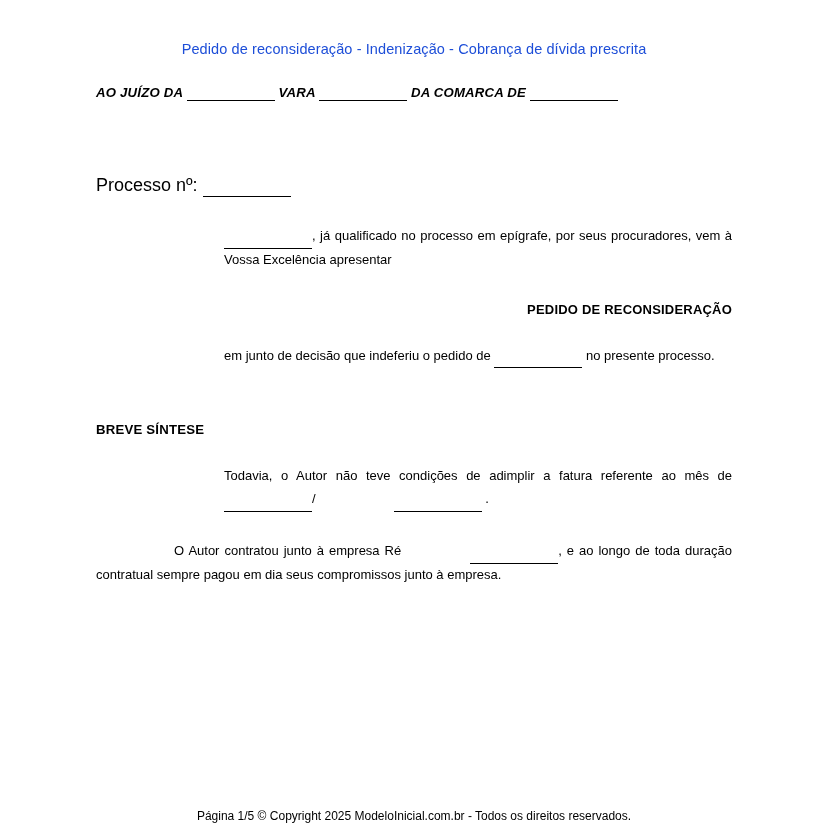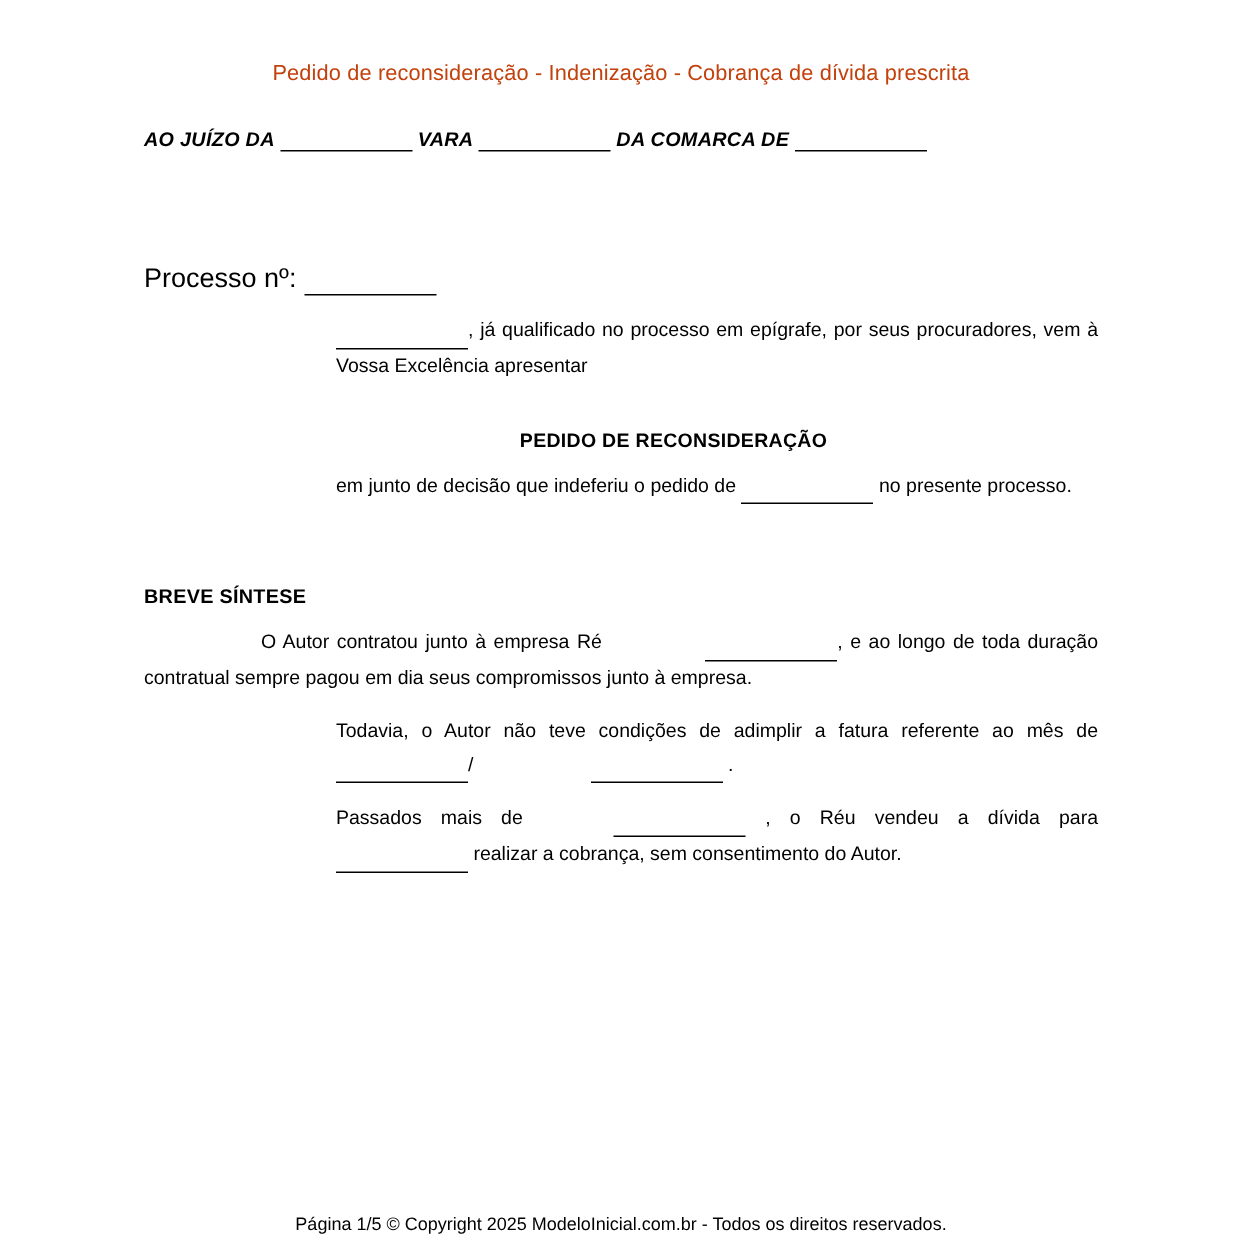--- a/index.html
+++ b/index.html
@@ -19,21 +19,21 @@
     width: 828px;
     height: 828px;
     box-sizing: border-box;
     padding: 0 96px;
   }
   .doc-title {
     text-align: center;
     font-size: 14.5px;
     margin-top: 41px;
     letter-spacing: 0.1px;
-    color: #c2410c;
+    color: #1d4ed8;
   }
   .court-line {
     font-size: 13.2px;
     font-weight: bold;
     margin-top: 28px;
     letter-spacing: 0.2px;
     font-style: italic;
   }
   .blank {
     display: inline-block;
@@ -42,32 +42,32 @@
   }
   .b-lg { width: 88px; }
   .process-line {
     font-size: 18px;
     margin-top: 74px;
   }
   .para {
     font-size: 13px;
     line-height: 1.75;
     text-align: justify;
-    margin-top: 12px;
+    margin-top: 28px;
   }
   .indent {
     text-indent: 0;
     padding-left: 128px;
   }
   .para.j {
     text-align: justify;
     text-align-last: left;
   }
   .center-bold {
-    text-align: center;
+    text-align: right;
     font-weight: bold;
     font-size: 13px;
     margin-top: 30px;
     letter-spacing: 0.2px;
     padding-left: 70px;
   }
   .section-head {
     font-weight: bold;
     font-size: 13.2px;
     margin-top: 54px;
@@ -114,34 +114,27 @@
   <div class="center-bold">PEDIDO DE RECONSIDERAÇÃO</div>
 
   <div class="para indent j">
     <span>em junto de decisão que indeferiu o pedido de</span>
     <span class="blank b-lg">&nbsp;</span>
     <span>no presente processo.</span>
   </div>
 
   <div class="section-head">BREVE SÍNTESE</div>
 
-  <div class="para j">
-    <span class="sp-2">&nbsp;</span><span>O Autor contratou junto à empresa Ré</span>
-    <span class="sp-1">&nbsp;</span><span class="blank b-lg">&nbsp;</span><span>, e ao longo de toda duração contratual sempre pagou em dia seus compromissos junto à empresa.</span>
-  </div>
-
   <div class="para indent j">
     <span>Todavia, o Autor não teve condições de adimplir a fatura referente ao mês de</span>
     <span class="blank b-lg">&nbsp;</span><span>/</span><span class="sp-2">&nbsp;</span><span class="blank b-lg">&nbsp;</span>
     <span>.</span>
   </div>
 
-  <div class="para indent j">
-    <span>Passados mais de</span>
-    <span class="sp-3">&nbsp;</span><span class="blank b-lg">&nbsp;</span>
-    <span>, o Réu vendeu a dívida para</span>
-    <span class="blank b-lg">&nbsp;</span>
-    <span>realizar a cobrança, sem consentimento do Autor.</span>
+  <div class="para j">
+    <span class="sp-2">&nbsp;</span><span>O Autor contratou junto à empresa Ré</span>
+    <span class="sp-1">&nbsp;</span><span class="blank b-lg">&nbsp;</span><span>, e ao longo de toda duração contratual sempre pagou em dia seus compromissos junto à empresa.</span>
   </div>
+
 
   <div class="footer">Página 1/5 © Copyright 2025 ModeloInicial.com.br - Todos os direitos reservados.</div>
 
 </div>
 
 </body></html>

